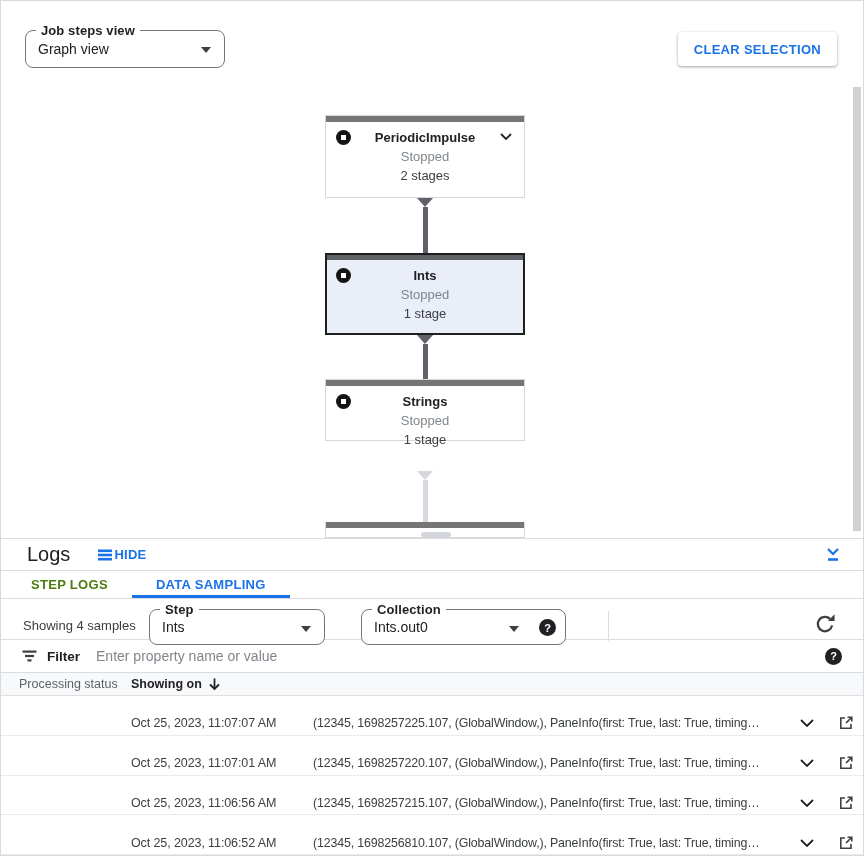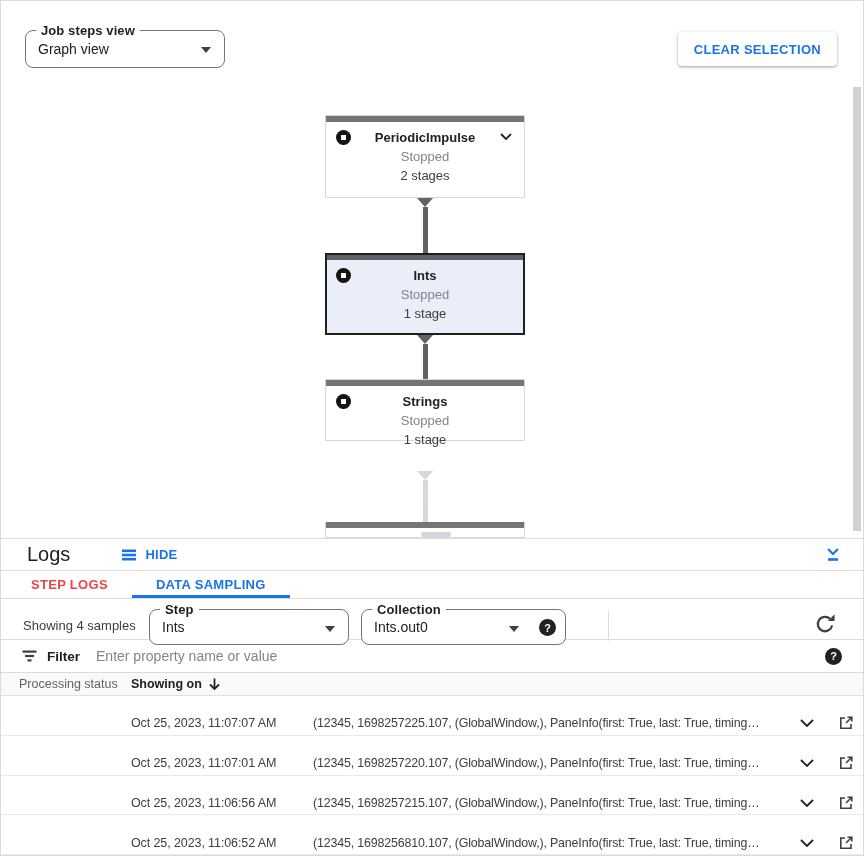--- a/index.html
+++ b/index.html
@@ -43,36 +43,36 @@
   .node.partial { height: 16px; border-top: none; }
   .scroll-pill-h { position: absolute; left: 420px; top: 531px; width: 30px; height: 5px;
     border-radius: 3px; background: #d2d5d9; cursor: pointer; }
   .vscroll { position: absolute; right: 2px; top: 86px; width: 8px; height: 444px; background: #cfd1d3; cursor: pointer; }
 
   
   .logs-panel { position: absolute; left: 0; right: 0; top: 537px; bottom: 0; background: #fff;
     border-top: 1px solid #dadce0; display: flex; flex-direction: column; z-index: 10; }
   .lp-header { height: 40px; display: flex; align-items: center; padding: 0 22px 0 26px; }
   .lp-title { font-size: 20px; color: #202124; }
-  .hide-btn { margin-left: 52px; display: flex; align-items: center; gap: 9px; border: none; background: none;
+  .hide-btn { margin-left: 28px; display: flex; align-items: center; gap: 2px; border: none; background: none;
     color: #1a73e8; font-family: inherit; font-size: 13px; font-weight: 700; letter-spacing: .25px; cursor: pointer; }
   .collapse-btn { margin-left: auto; background: none; border: none; cursor: pointer; display: flex; align-items: center; }
   .lp-divider { height: 1px; background: #dadce0; flex: none; }
 
   .tabs { height: 35px; border-bottom: 1px solid #dadce0; display: flex; padding-left: 6px; }
   .tab { padding: 0 24px; display: flex; align-items: center; font-size: 13px; font-weight: 700;
-    letter-spacing: .3px; color: #ef4444; cursor: pointer; }
+    letter-spacing: .3px; color: #4d7c0f; cursor: pointer; }
   .tab.active { color: #1a73e8; box-shadow: inset 0 -3px 0 #1a73e8; }
 
   .controls { height: 52px; border-bottom: 1px solid #dadce0; position: relative; }
   .sample-summary { position: absolute; left: 22px; top: 19px; font-size: 13px; color: #3c4043; }
   .ctl-select { position: absolute; top: 10px; height: 36px; border: 1px solid #747775; border-radius: 8px;
     background: #fff; cursor: pointer; }
   .ctl-select .select-value { line-height: 34px; }
-  #step-select { left: 148px; width: 200px; }
+  #step-select { left: 148px; width: 176px; }
   #collection-select { left: 360px; width: 205px; }
   #collection-select .dd-arrow { right: 46px; }
   .help-icon { width: 17px; height: 17px; border-radius: 50%; background: #202124; color: #fff;
     font-size: 11px; font-weight: 700; display: flex; align-items: center; justify-content: center; flex: none; }
   .help-in-select { position: absolute; right: 9px; top: 9px; cursor: pointer; }
   .ctl-vdivider { position: absolute; left: 607px; top: 12px; width: 1px; height: 30px; background: #dadce0; }
   .refresh-btn { position: absolute; right: 28px; top: 15px; background: none; border: none; cursor: pointer; }
 
   .filter-row { height: 42px; border-bottom: 1px solid #dadce0; display: flex; align-items: center; padding: 0 21px; }
   .filter-label { margin-left: 10px; font-size: 13.5px; font-weight: 700; color: #202124; }

